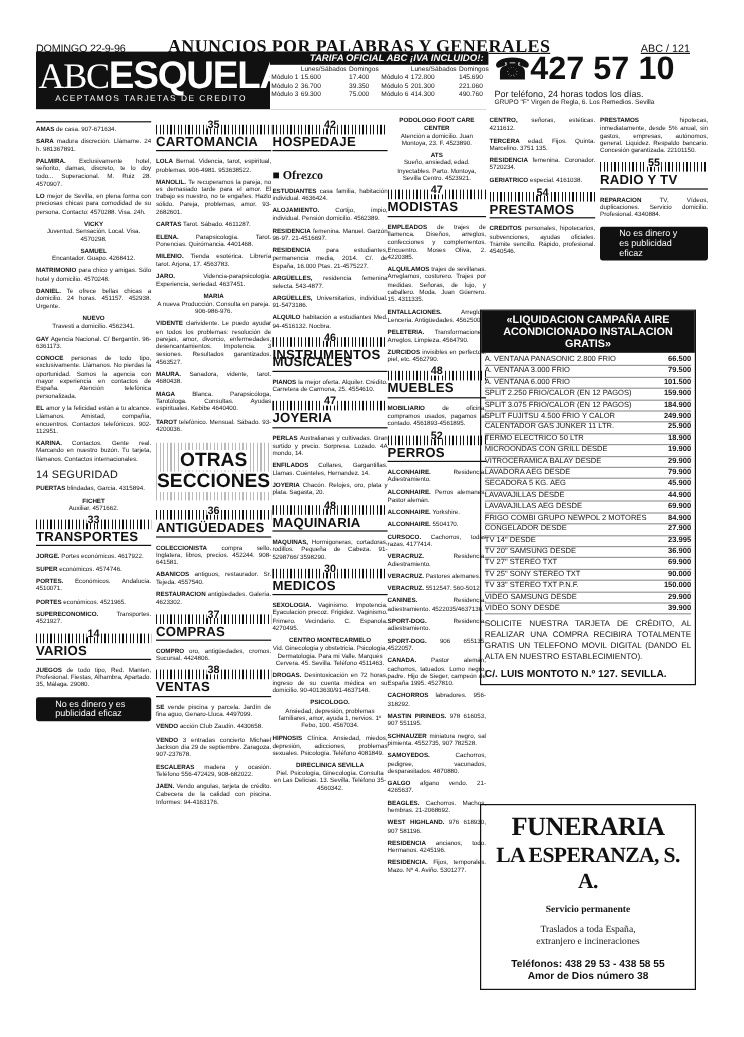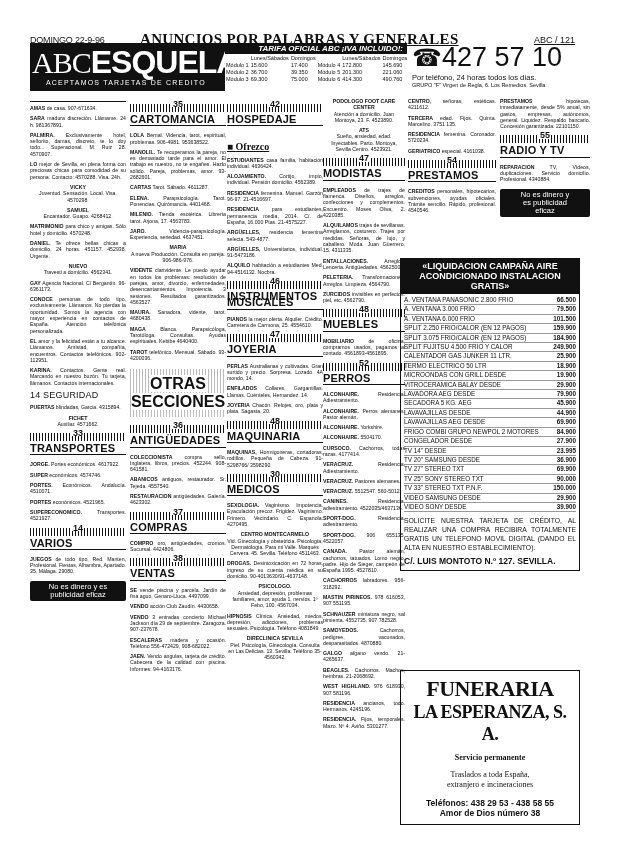--- a/index.html
+++ b/index.html
@@ -13,39 +13,39 @@
   .banner { position: absolute; top: 43px; left: 0; width: 375px; height: 48px; background: #111; color: #fff; }
   .banner .logo { position: absolute; left: 2px; top: 2px; font-family: "Liberation Serif", serif; font-size: 34px; line-height: 34px; letter-spacing: -1px; }
   .banner .logo .abc { font-size: 30px; }
   .banner .logo .esq { font-family: "Liberation Sans", sans-serif; font-weight: bold; font-size: 32px; letter-spacing: -1px; }
   .banner .sub { position: absolute; left: 16px; top: 36px; font-size: 7px; letter-spacing: 1.2px; }
   .tarifa { position: absolute; left: 195px; top: 0; width: 182px; height: 48px; background: #fff; color: #111; }
   .tarifa .tt { background: #111; color: #fff; font-size: 8px; font-style: italic; padding: 1px 4px; text-align: right; font-weight: bold; }
   .tarifa table { font-size: 5.5px; border-collapse: collapse; width: 100%; margin-top: 1px; }
   .tarifa td { padding: 0 1px; line-height: 7px; white-space: nowrap; }
   .phone { position: absolute; left: 382px; top: 43px; width: 180px; }
-  .phone .num { font-size: 27px; font-weight: normal; letter-spacing: 0px; line-height: 28px; }
+  .phone .num { font-size: 27px; font-weight: bold; letter-spacing: 0px; line-height: 28px; }
   .phone .num .ic { font-size: 24px; }
   .phone .l1 { font-size: 7.5px; margin-top: 1px; }
   .phone .l2 { font-size: 5.5px; }
   .col { position: absolute; top: 98px; width: 96px; font-size: 5.2px; line-height: 6.3px; }
   .c1 { left: 0; } .c2 { left: 100px; } .c3 { left: 197px; } .c4 { left: 293px; } .c5 { left: 378px; width: 88px; } .c6 { left: 470px; width: 90px; }
   .ad { margin-bottom: 4px; text-align: justify; }
   .ad b { font-weight: bold; }
   .ad.center { text-align: center; }
   .hr { border-top: 1px solid #111; margin: 3px 0; }
   .sec { text-align: left; margin: 6px 0 6px; }
   .sec .barcode { height: 8px; background: repeating-linear-gradient(90deg,#111 0 1px,#fff 1px 3px); position: relative; }
   .sec .barcode span { position: absolute; left: 50%; top: -3px; transform: translateX(-50%); background:#fff; font-weight: bold; font-size: 9px; padding: 0 1px; }
   .sec .name { font-size: 11px; font-weight: bold; margin-top: 4px; letter-spacing: 0.2px; }
   .sec .line2 { border-top: 1px solid #111; margin-top: 3px; }
-  .ofrece { font-family: "Liberation Serif", serif; font-size: 10px; font-weight: bold; margin: 18px 0 6px 0; text-decoration: underline; }
+  .ofrece { font-family: "Liberation Serif", serif; font-size: 10px; font-weight: bold; margin: 18px 0 6px 0; }
   .otras { text-align: center; font-weight: bold; font-size: 16px; line-height: 18px; margin: 8px 0; padding: 6px 0; background: repeating-linear-gradient(90deg,#bbb 0 1px,#fff 1px 3px); }
   .otras span { background: #fff; }
-  .blackbox { background: #111; color: #fff; font-size: 7.5px; line-height: 8px; padding: 2px 16px; border-radius: 2px; margin: 6px 0; text-align: center; }
+  .blackbox { background: #111; color: #fff; font-size: 7.5px; line-height: 8px; padding: 2px 16px; border-radius: 2px; margin: 6px 0; }
   .isla { position: absolute; left: 370px; top: 258px; width: 180px; border: 1px solid #111; }
   .isla .ihead { background: #111; color: #fff; text-align: center; padding: 2px 2px 3px; }
   .isla .ititle { font-family: "Liberation Serif", serif; font-style: italic; font-size: 17px; line-height: 18px; letter-spacing: 0.3px; }
   .isla .isub { font-size: 9px; line-height: 10px; font-weight: bold; }
   .isla .items { font-size: 6.3px; line-height: 8.4px; padding: 2px 3px; }
   .isla .item { display: flex; border-bottom: 0.5px solid #999; }
   .isla .item .n { flex: 1; white-space: nowrap; overflow: hidden; }
   .isla .item .p { width: 26px; text-align: right; font-weight: bold; }
   .isla .promo { font-size: 6.8px; line-height: 9px; text-align: justify; padding: 2px 3px; }
   .isla .addr { font-size: 8.5px; font-weight: bold; padding: 2px 3px 4px; }

